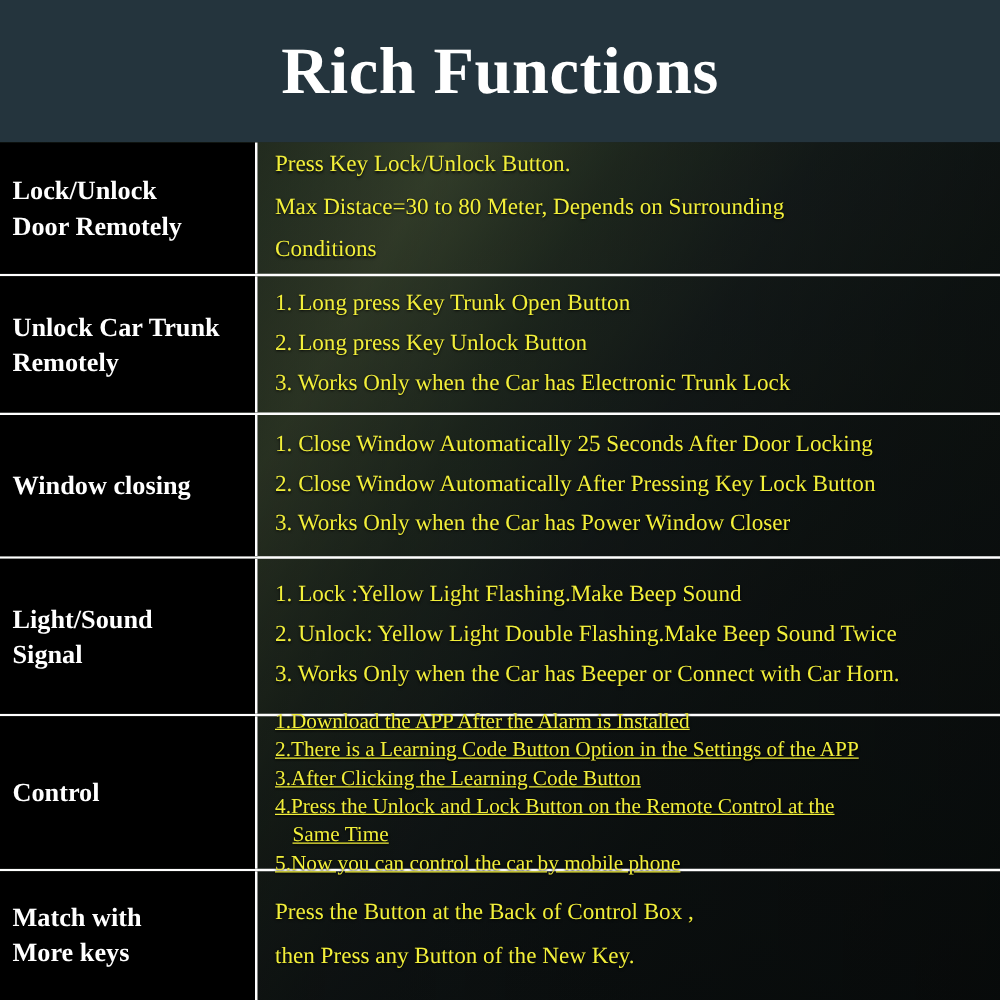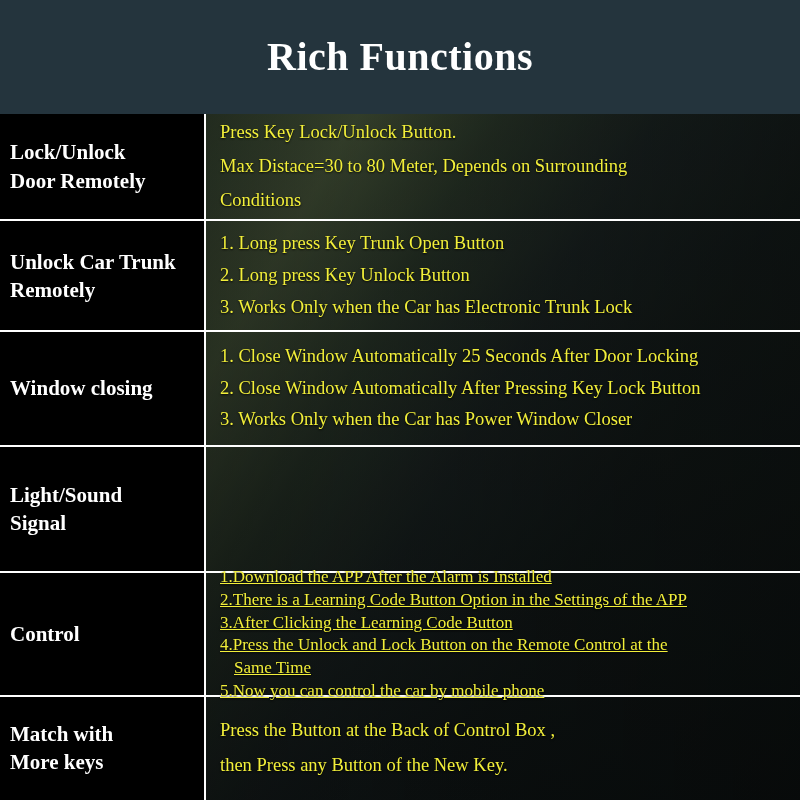--- a/index.html
+++ b/index.html
@@ -25,21 +25,21 @@
     height: 114px;
     background: #24343d;
     display: flex;
     align-items: center;
     justify-content: center;
   }
   .header-title {
     color: #ffffff;
     font-family: "Liberation Serif", serif;
     font-weight: bold;
-    font-size: 40px;
+    font-size: 53px;
     letter-spacing: 0.5px;
     text-align: center;
     line-height: 1;
   }
 
   
   .table {
     position: relative;
     width: 800px;
     height: 686px;
@@ -158,20 +158,25 @@
         <div class="line">2. Close Window Automatically After Pressing Key Lock Button</div>
         <div class="line">3. Works Only when the Car has Power Window Closer</div>
       </div>
     </div>
 
     <div class="row r4">
       <div class="cell-label">
         <div>Light/Sound</div>
         <div>Signal</div>
       </div>
+      <div class="cell-content">
+        <div class="line">1. Lock :Yellow Light Flashing.Make Beep Sound</div>
+        <div class="line">2. Unlock: Yellow Light Double Flashing.Make Beep Sound Twice</div>
+        <div class="line">3. Works Only when the Car has Beeper or Connect with Car Horn.</div>
+      </div>
     </div>
 
     <div class="row r5">
       <div class="cell-label">
         <div>Control</div>
       </div>
       <div class="cell-content">
         <div class="line">1.Download the APP After the Alarm is Installed</div>
         <div class="line">2.There is a Learning Code Button Option in the Settings of the APP</div>
         <div class="line">3.After Clicking the Learning Code Button</div>

